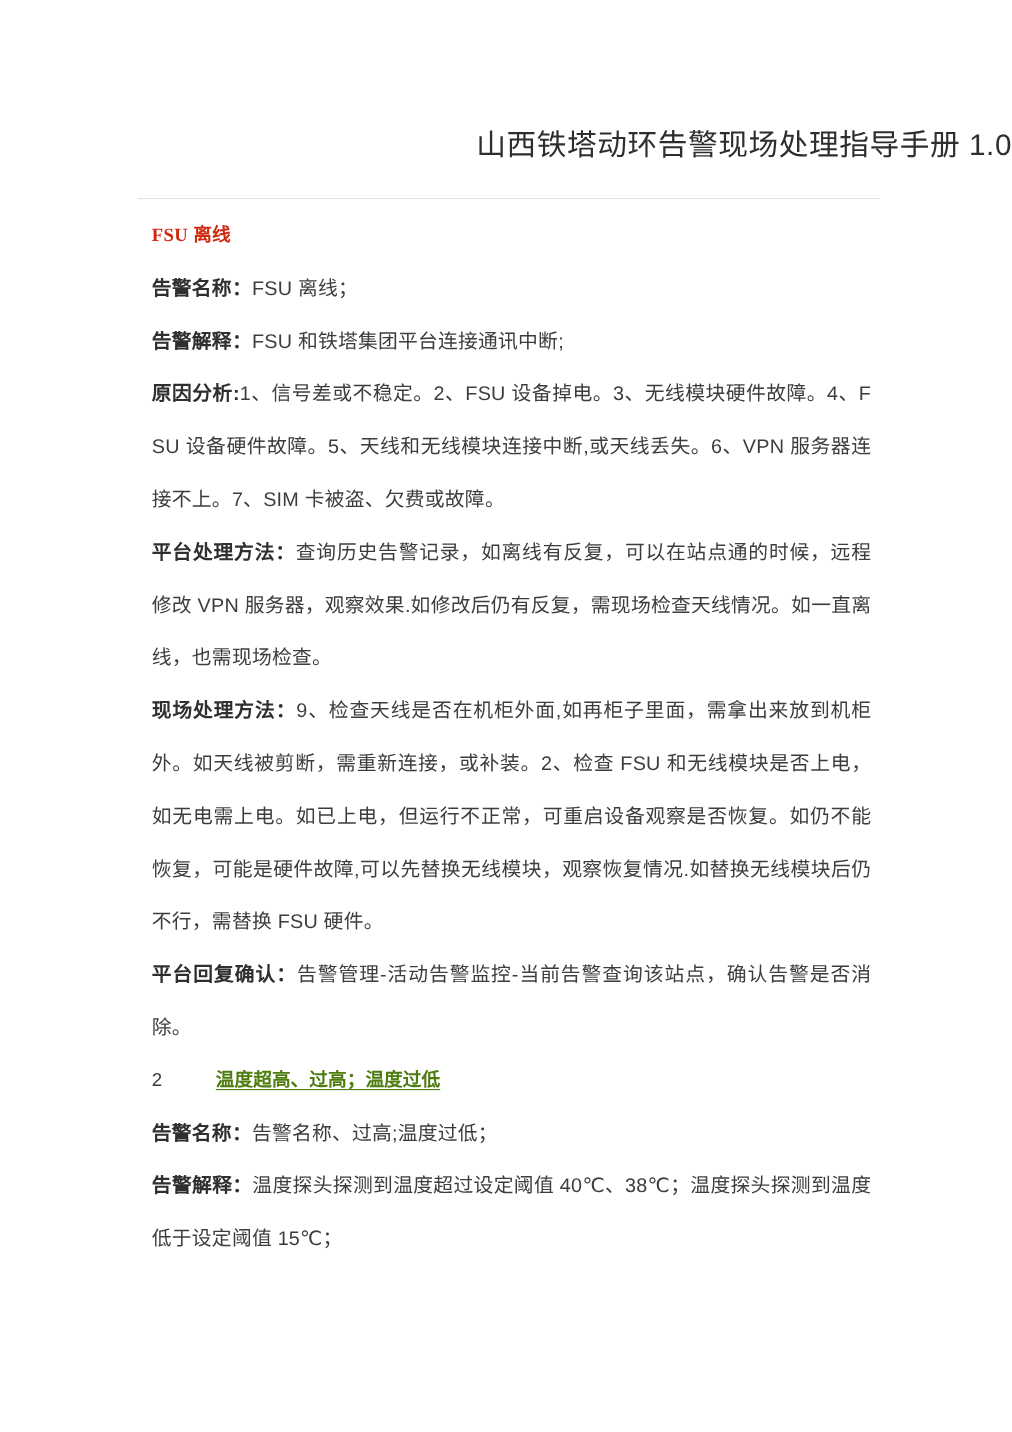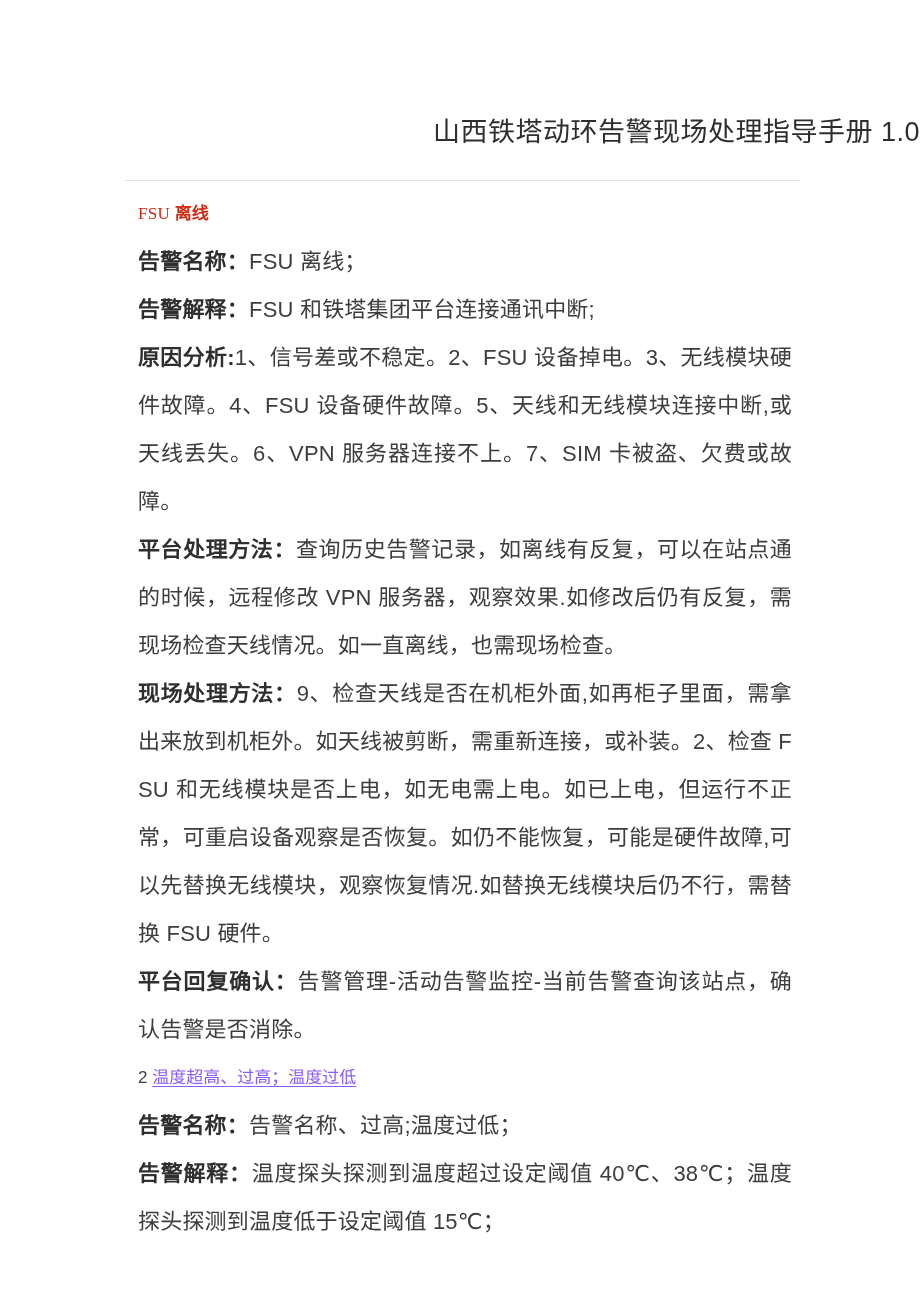--- a/index.html
+++ b/index.html
@@ -61,38 +61,39 @@
   .h-red {
     font-size: 17px;
     font-weight: bold;
     color: #cf2a12;
     line-height: 48px;
     margin: 0;
     white-space: nowrap;
   }
   .h-red .serif {
     font-family: "Liberation Serif", "DejaVu Serif", serif;
-    font-weight: normal;
+    font-weight: bold;
     letter-spacing: 0.3px;
   }
   .h-num {
     color: #3d3d3d;
     font-weight: 400;
     font-size: 17px;
   }
   .h-underline {
-    color: #8b5cf6;
+    color: #4d7c0f;
     text-decoration: underline;
     text-underline-offset: 3px;
-    font-weight: normal;
+    font-weight: bold;
+    margin-left: 44px;
   }
 
   
   .para {
-    font-size: 22px;
+    font-size: 18px;
     line-height: 48px;
     margin: 0;
     color: #3d3d3d;
     text-align: justify;
     text-justify: inter-ideograph;
     word-break: break-all;
     letter-spacing: 0.2px;
   }
   .para b,
   .lbl {

